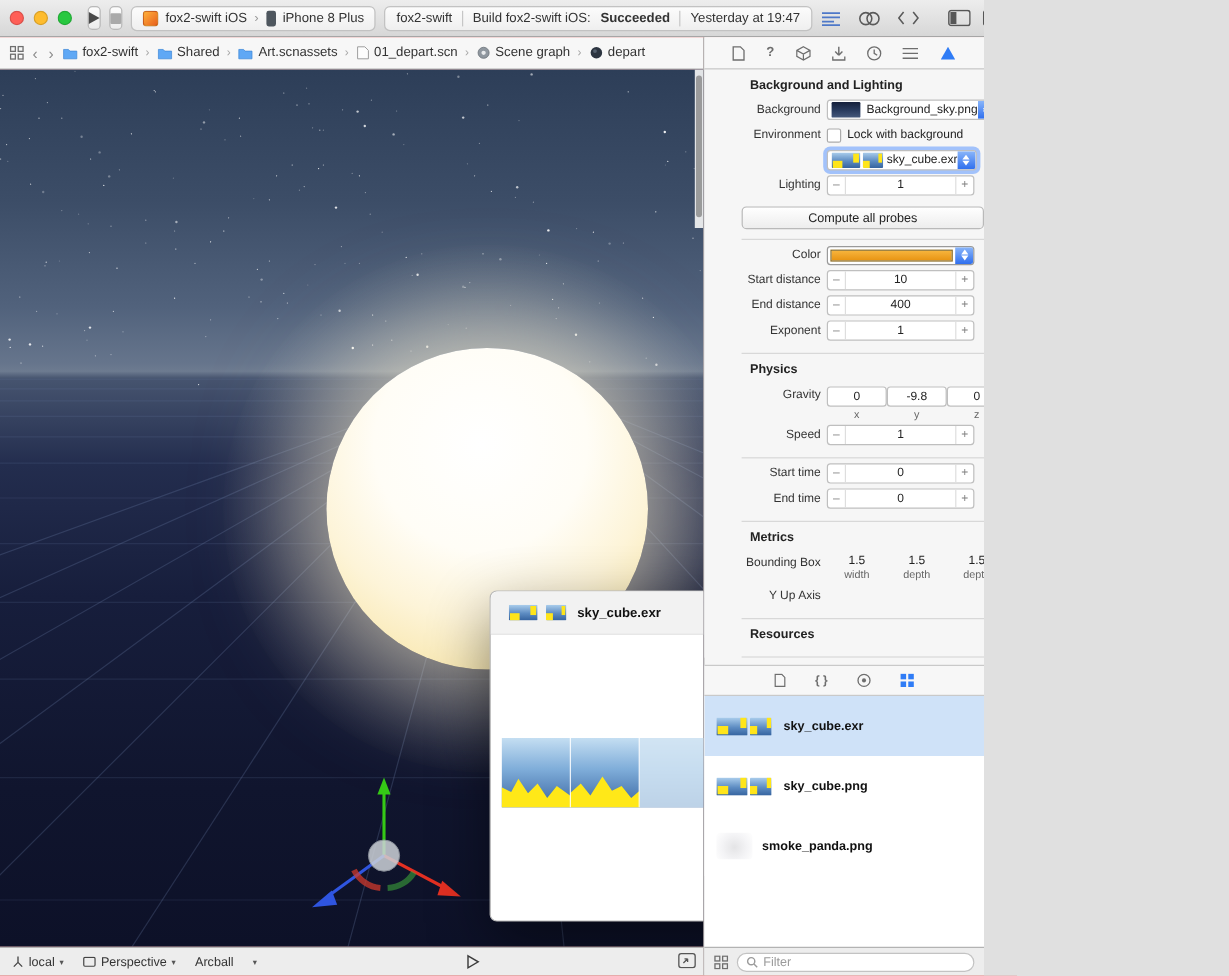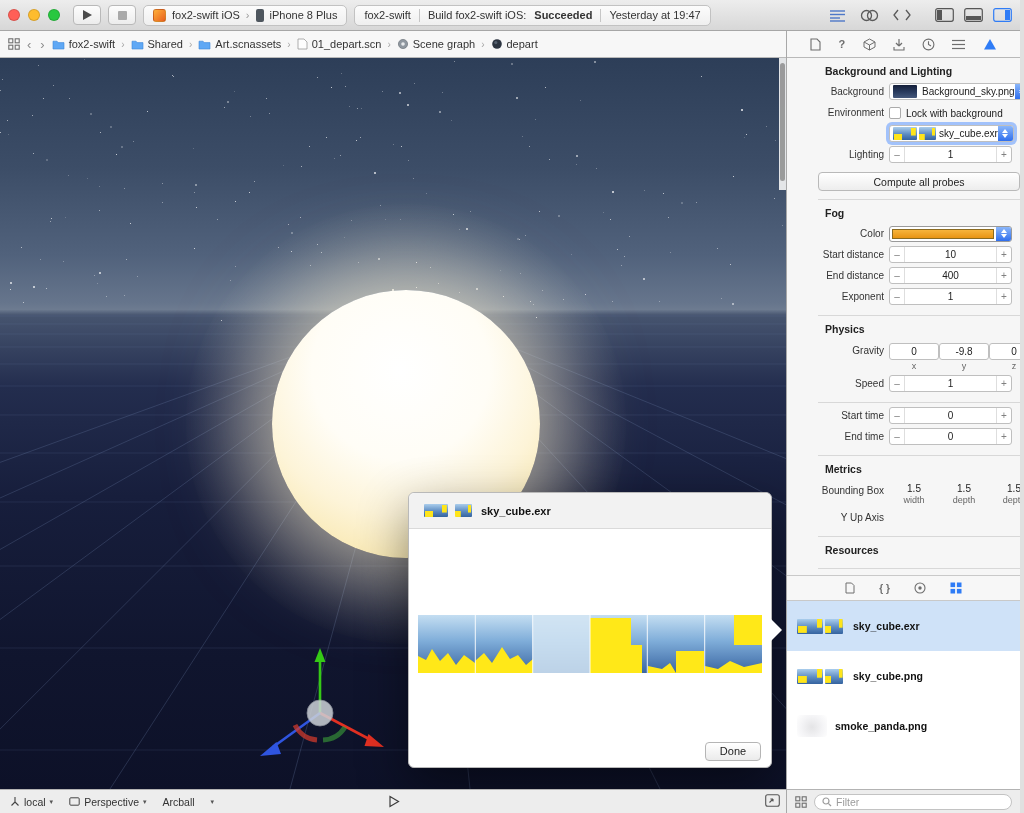--- a/index.html
+++ b/index.html
@@ -1,18 +1,18 @@
 <!DOCTYPE html>
 <html><head>
 <meta charset="utf-8">
 <style>
   * { margin:0; padding:0; box-sizing:border-box; }
   html,body { background:#e0e0e0; }
   body { font-family:"Liberation Sans", sans-serif; }
-  .app { position:relative; width:1020px; height:813px; background:#ef4444; overflow:hidden; font-size:11px; color:#222; }
+  .app { position:relative; width:820px; height:813px; background:#ef4444; overflow:hidden; font-size:11px; color:#222; }
 
   
   .toolbar { height:31px; background:linear-gradient(#ededed,#d7d7d7); border-bottom:1px solid #a6a6a6; display:flex; align-items:center; padding:0 8px; gap:7px; }
   .traffic { display:flex; gap:8px; margin-right:6px; }
   .tl { width:12px; height:12px; border-radius:50%; border:1px solid rgba(0,0,0,0.15); }
   .tl.red{background:#ff5f57}.tl.yellow{background:#febc2e}.tl.green{background:#28c840}
   .tbtn { width:28px; height:20px; border:1px solid #b9b9b9; border-radius:4px; background:linear-gradient(#fdfdfd,#ececec); display:flex; align-items:center; justify-content:center; }
   .play-glyph { width:0; height:0; border-left:9px solid #4a4a4a; border-top:5.5px solid transparent; border-bottom:5.5px solid transparent; }
   .stop-glyph { width:9px; height:9px; background:#a9a9a9; border-radius:1px; }
   .pill { height:21px; border:1px solid #c2c2c2; border-radius:5px; background:linear-gradient(#fcfcfc,#efefef); display:flex; align-items:center; padding:0 9px; gap:6px; font-size:11px; color:#333; white-space:nowrap; }
@@ -70,21 +70,21 @@
   .vpb-corner { position:absolute; right:6px; top:4px; }
 
   
   .insp-tabs { height:27px; background:#f7f7f7; border-bottom:1px solid #b9b9b9; display:flex; align-items:center; justify-content:space-evenly; padding:0 6px; }
   .tab-glyph { font-weight:bold; color:#6e6e6e; font-size:11px; }
   .insp-scroll { background:#f6f6f6;padding-left:31px; }
   .section { border-bottom:1px solid #d8d8d8; padding:2px 0 8px; }
   .sec-title { font-weight:bold; font-size:10.5px; color:#222; padding:5px 7px 4px; }
   .row { display:flex; align-items:center; padding:2px 8px 2px 0; min-height:21px; }
   .lbl { flex:0 0 66px; width:66px; text-align:right; font-size:10px; color:#333; margin-right:5px; }
-  .ctrl { flex:1; display:flex; align-items:flex-end; }
+  .ctrl { flex:1; display:flex; align-items:flex-start; }
   .stepper { flex:1; display:flex; align-items:stretch; height:17px; background:#fff; border:1px solid #bfbfbf; border-radius:3px; font-size:10px; overflow:hidden; }
   .st-btn { width:15px; display:flex; align-items:center; justify-content:center; color:#808080; }
   .st-btn.minus { border-right:1px solid #dedede; }
   .st-btn.plus { border-left:1px solid #dedede; }
   .st-val { flex:1; display:flex; align-items:center; justify-content:center; color:#222; }
   .combo { flex:1; display:flex; align-items:center; height:17px; background:#fff; border:1px solid #bfbfbf; border-radius:3px; font-size:10px; overflow:hidden; }
   .combo-label { color:#222; margin-left:2px; white-space:nowrap; overflow:hidden; }
   .combo-arrows { margin-left:auto; width:15px; align-self:stretch; background:linear-gradient(#8ab6fa,#2f6fee); display:flex; flex-direction:column; align-items:center; justify-content:center; gap:1px; flex:0 0 15px; }
   .arr-up { width:0; height:0; border-left:3px solid transparent; border-right:3px solid transparent; border-bottom:4px solid #fff; }
   .arr-dn { width:0; height:0; border-left:3px solid transparent; border-right:3px solid transparent; border-top:4px solid #fff; }
@@ -659,21 +659,20 @@
                 <span class="st-btn plus">+</span>
               </div>
             </div>
           </div>
           <div class="btn-row">
             <div class="wide-btn">Compute all probes</div>
           </div>
         </div>
 
         <div class="section">
-          <div class="sec-title">Fog</div>
           <div class="row">
             <span class="lbl">Color</span>
             <div class="ctrl">
               <div class="colorwell">
                 <span class="color-swatch"></span>
                 <span class="combo-arrows">
                     <i class="arr-up"></i>
                     <i class="arr-dn"></i>
                   </span>
               </div>

